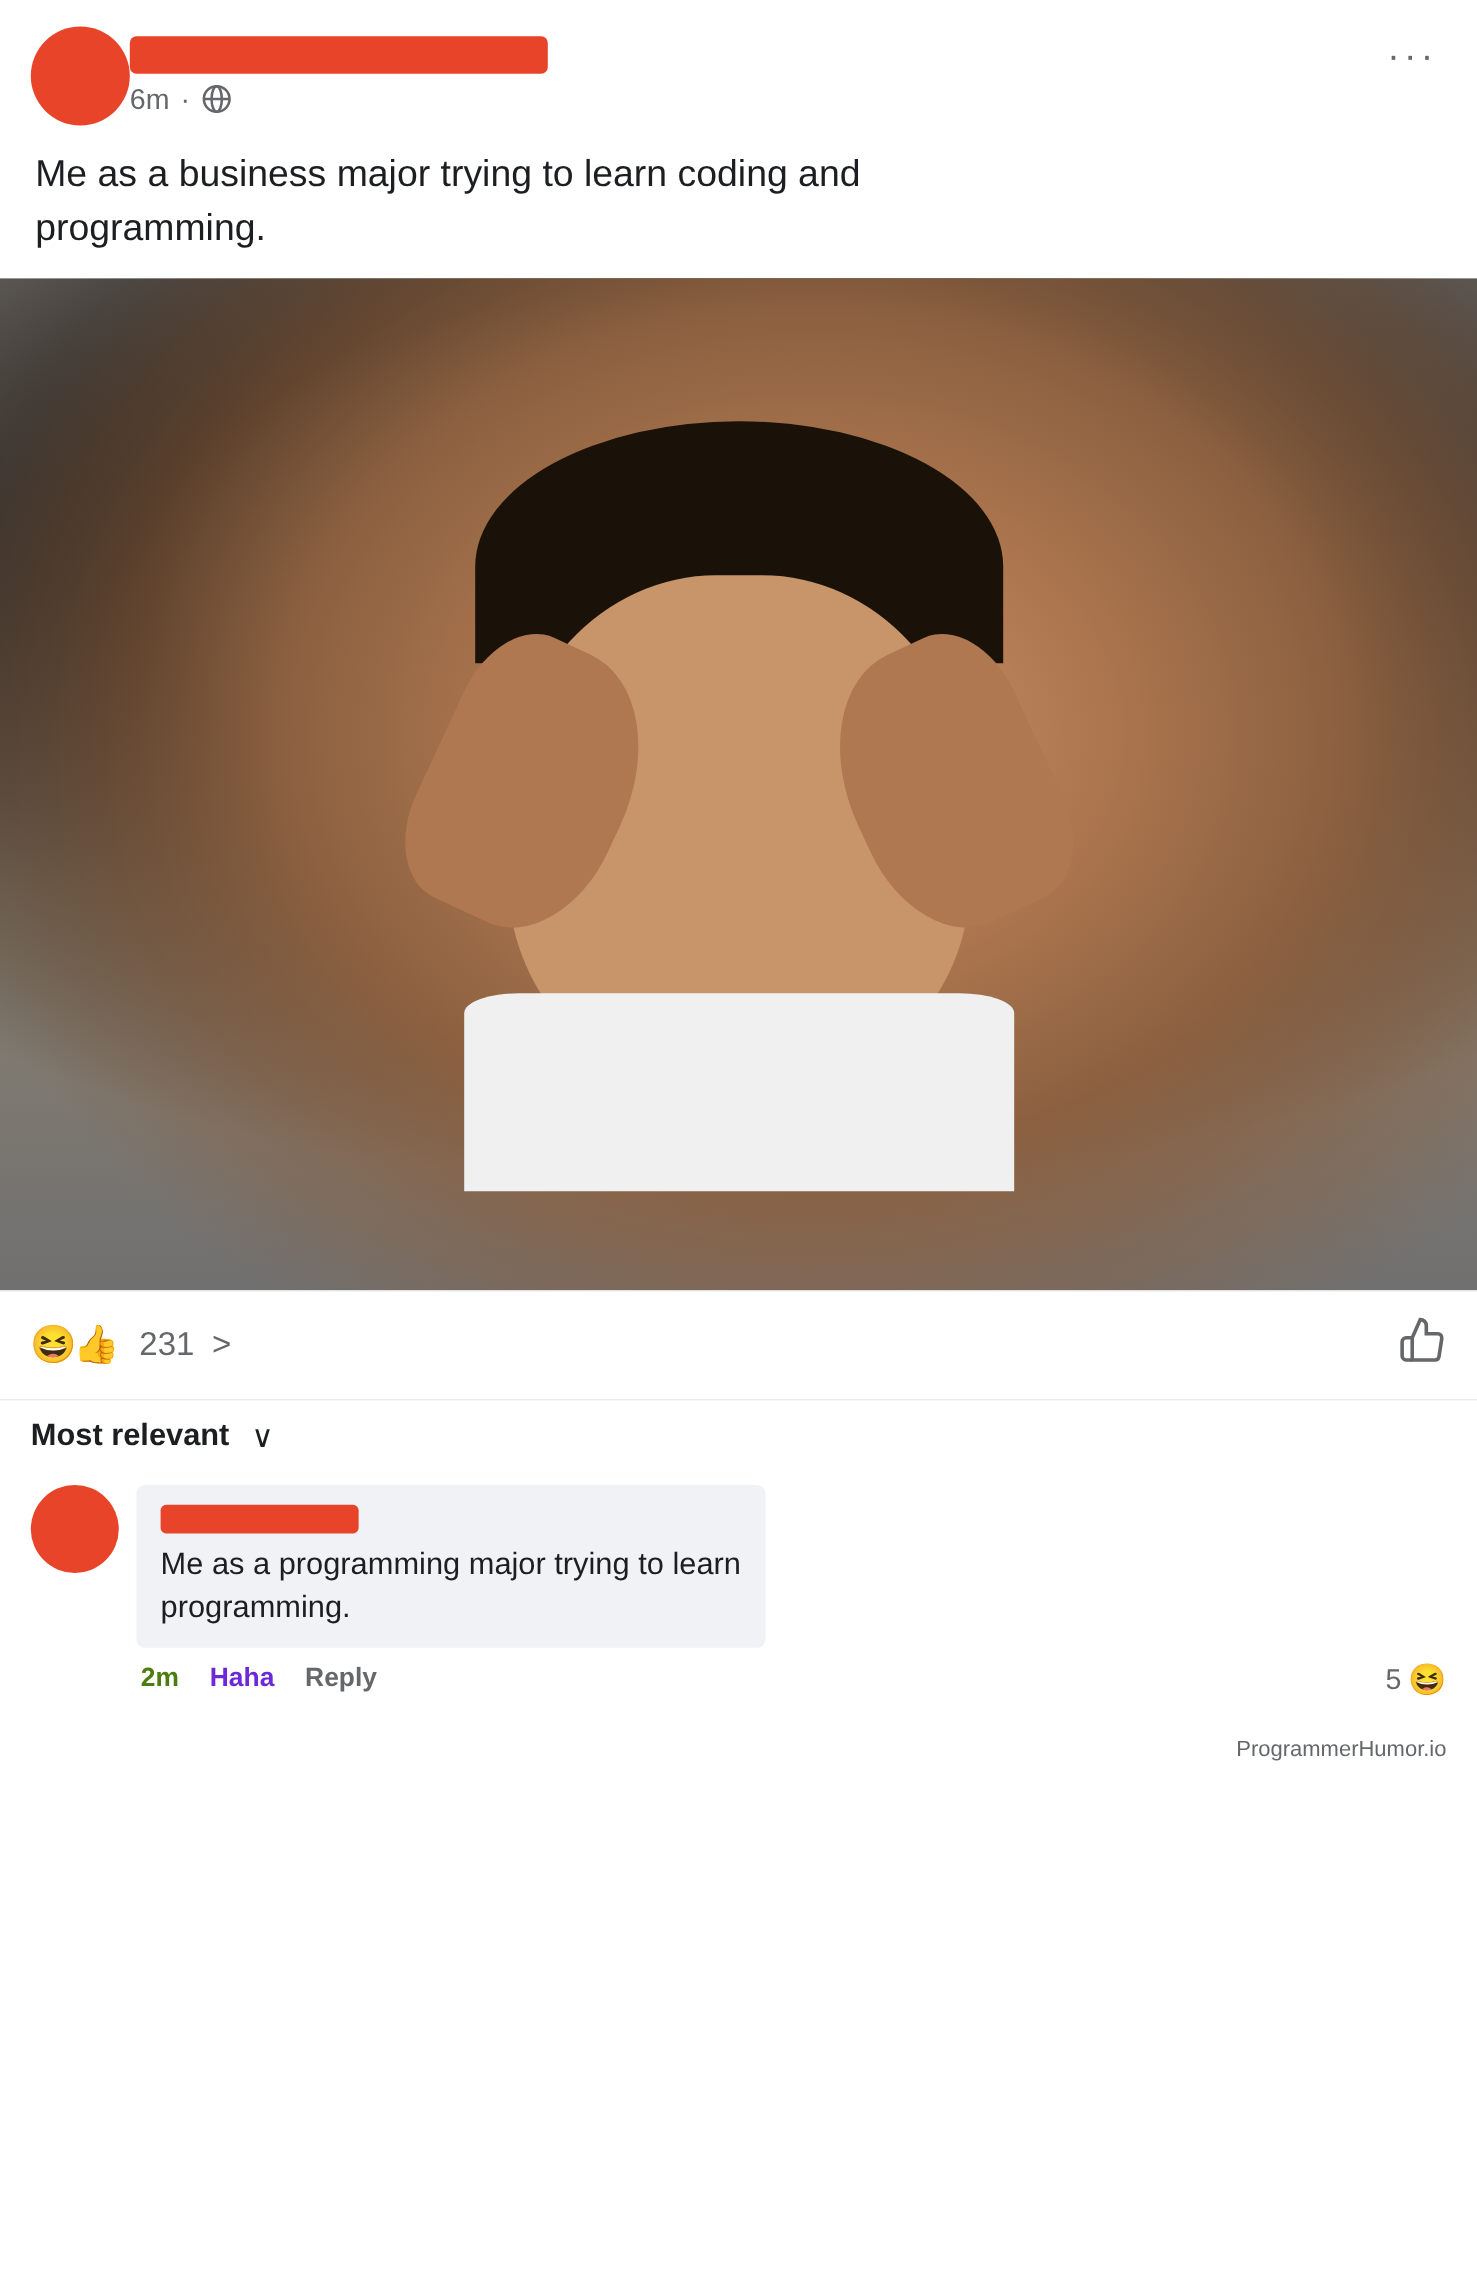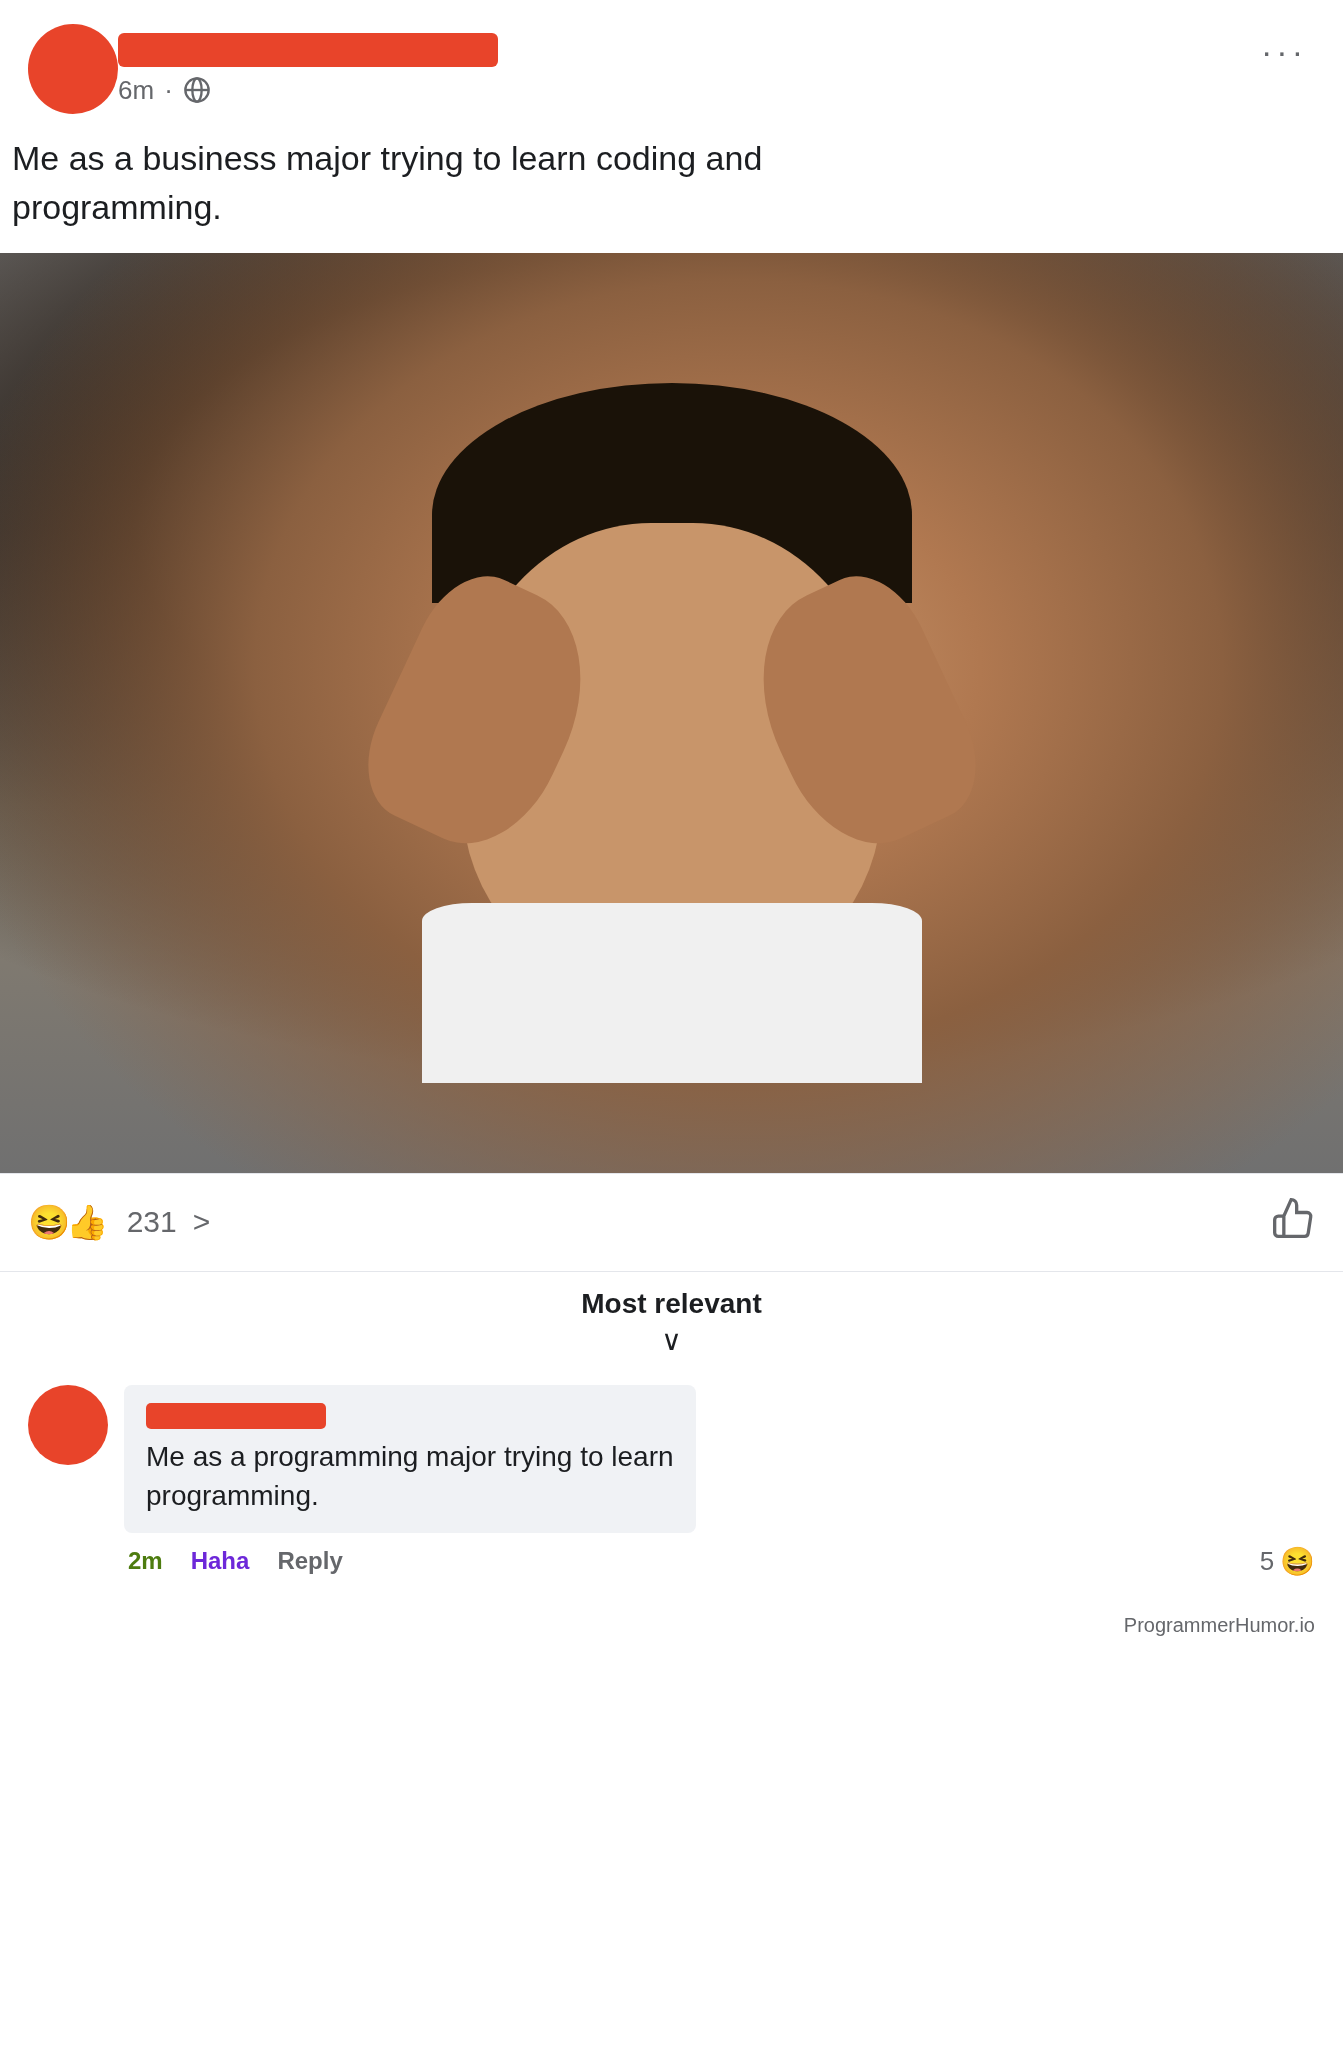--- a/index.html
+++ b/index.html
@@ -69,21 +69,21 @@
       gap: 6px;
       color: #65676b;
       font-size: 34px;
       letter-spacing: 4px;
       padding: 8px;
       cursor: pointer;
     }
 
     
     .post-text {
-      padding: 8px 28px 20px 12px;
+      padding: 8px 28px 20px 32px;
       font-size: 34px;
       line-height: 1.45;
       color: #1c1e21;
     }
 
     
     .meme-image {
       width: 100%;
       height: 920px;
       background: linear-gradient(135deg, #8b7355 0%, #a0886a 20%, #6b6b6b 40%, #4a4a4a 60%, #7a6a5a 80%, #5a5a5a 100%);
@@ -215,23 +215,22 @@
     }
 
     
     .comments-section {
       padding: 16px 28px 0 28px;
     }
 
     .sort-row {
       display: flex;
       align-items: center;
-      gap: 4px;
+      gap: 20px;
       margin-bottom: 28px;
-      flex-direction: column;
     }
 
     .sort-label {
       font-size: 28px;
       font-weight: 600;
       color: #1c1e21;
     }
 
     .sort-chevron {
       font-size: 28px;

